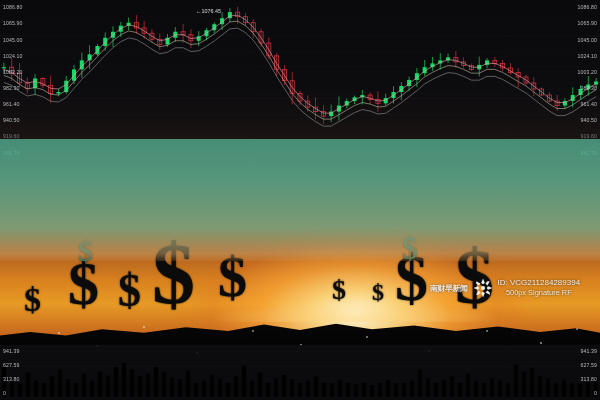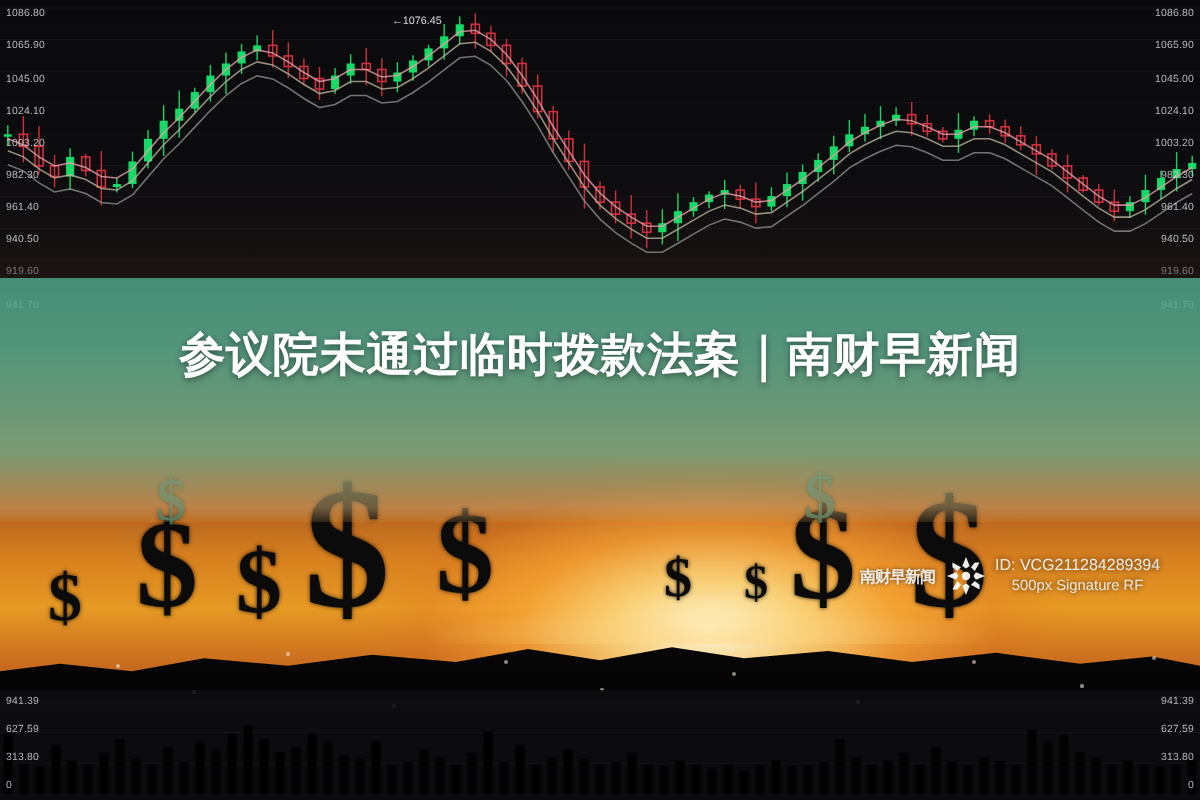--- a/index.html
+++ b/index.html
@@ -324,21 +324,20 @@
     <div class="axis-lbl axis-right" style="top:117px;">940.50</div>
     <div class="axis-lbl axis-right" style="top:133px;opacity:.5;">919.60</div>
   </div>
 
   <div id="title-band"></div>
 
   <div class="axis-lbl axis-left teal" style="top:150px;opacity:.45;">941.70</div>
   <div class="axis-lbl axis-right teal" style="top:150px;opacity:.45;">941.70</div>
 
   <div id="headline">
-    <div>参议院未通过临时拨款法案｜南财早新闻</div>
   </div>
 
   <div id="watermark">
     <span class="wm-cn">南财早新闻</span>
     <svg class="wm-burst" viewBox="0 0 24 24">
       <g fill="#ffffff">
         <path d="M12 1.6l2.0 5.0-2.0 1.3-2.0-1.3z"></path>
         <path d="M22.4 12l-5.0 2.0-1.3-2.0 1.3-2.0z"></path>
         <path d="M12 22.4l-2.0-5.0 2.0-1.3 2.0 1.3z"></path>
         <path d="M1.6 12l5.0-2.0 1.3 2.0-1.3 2.0z"></path>

